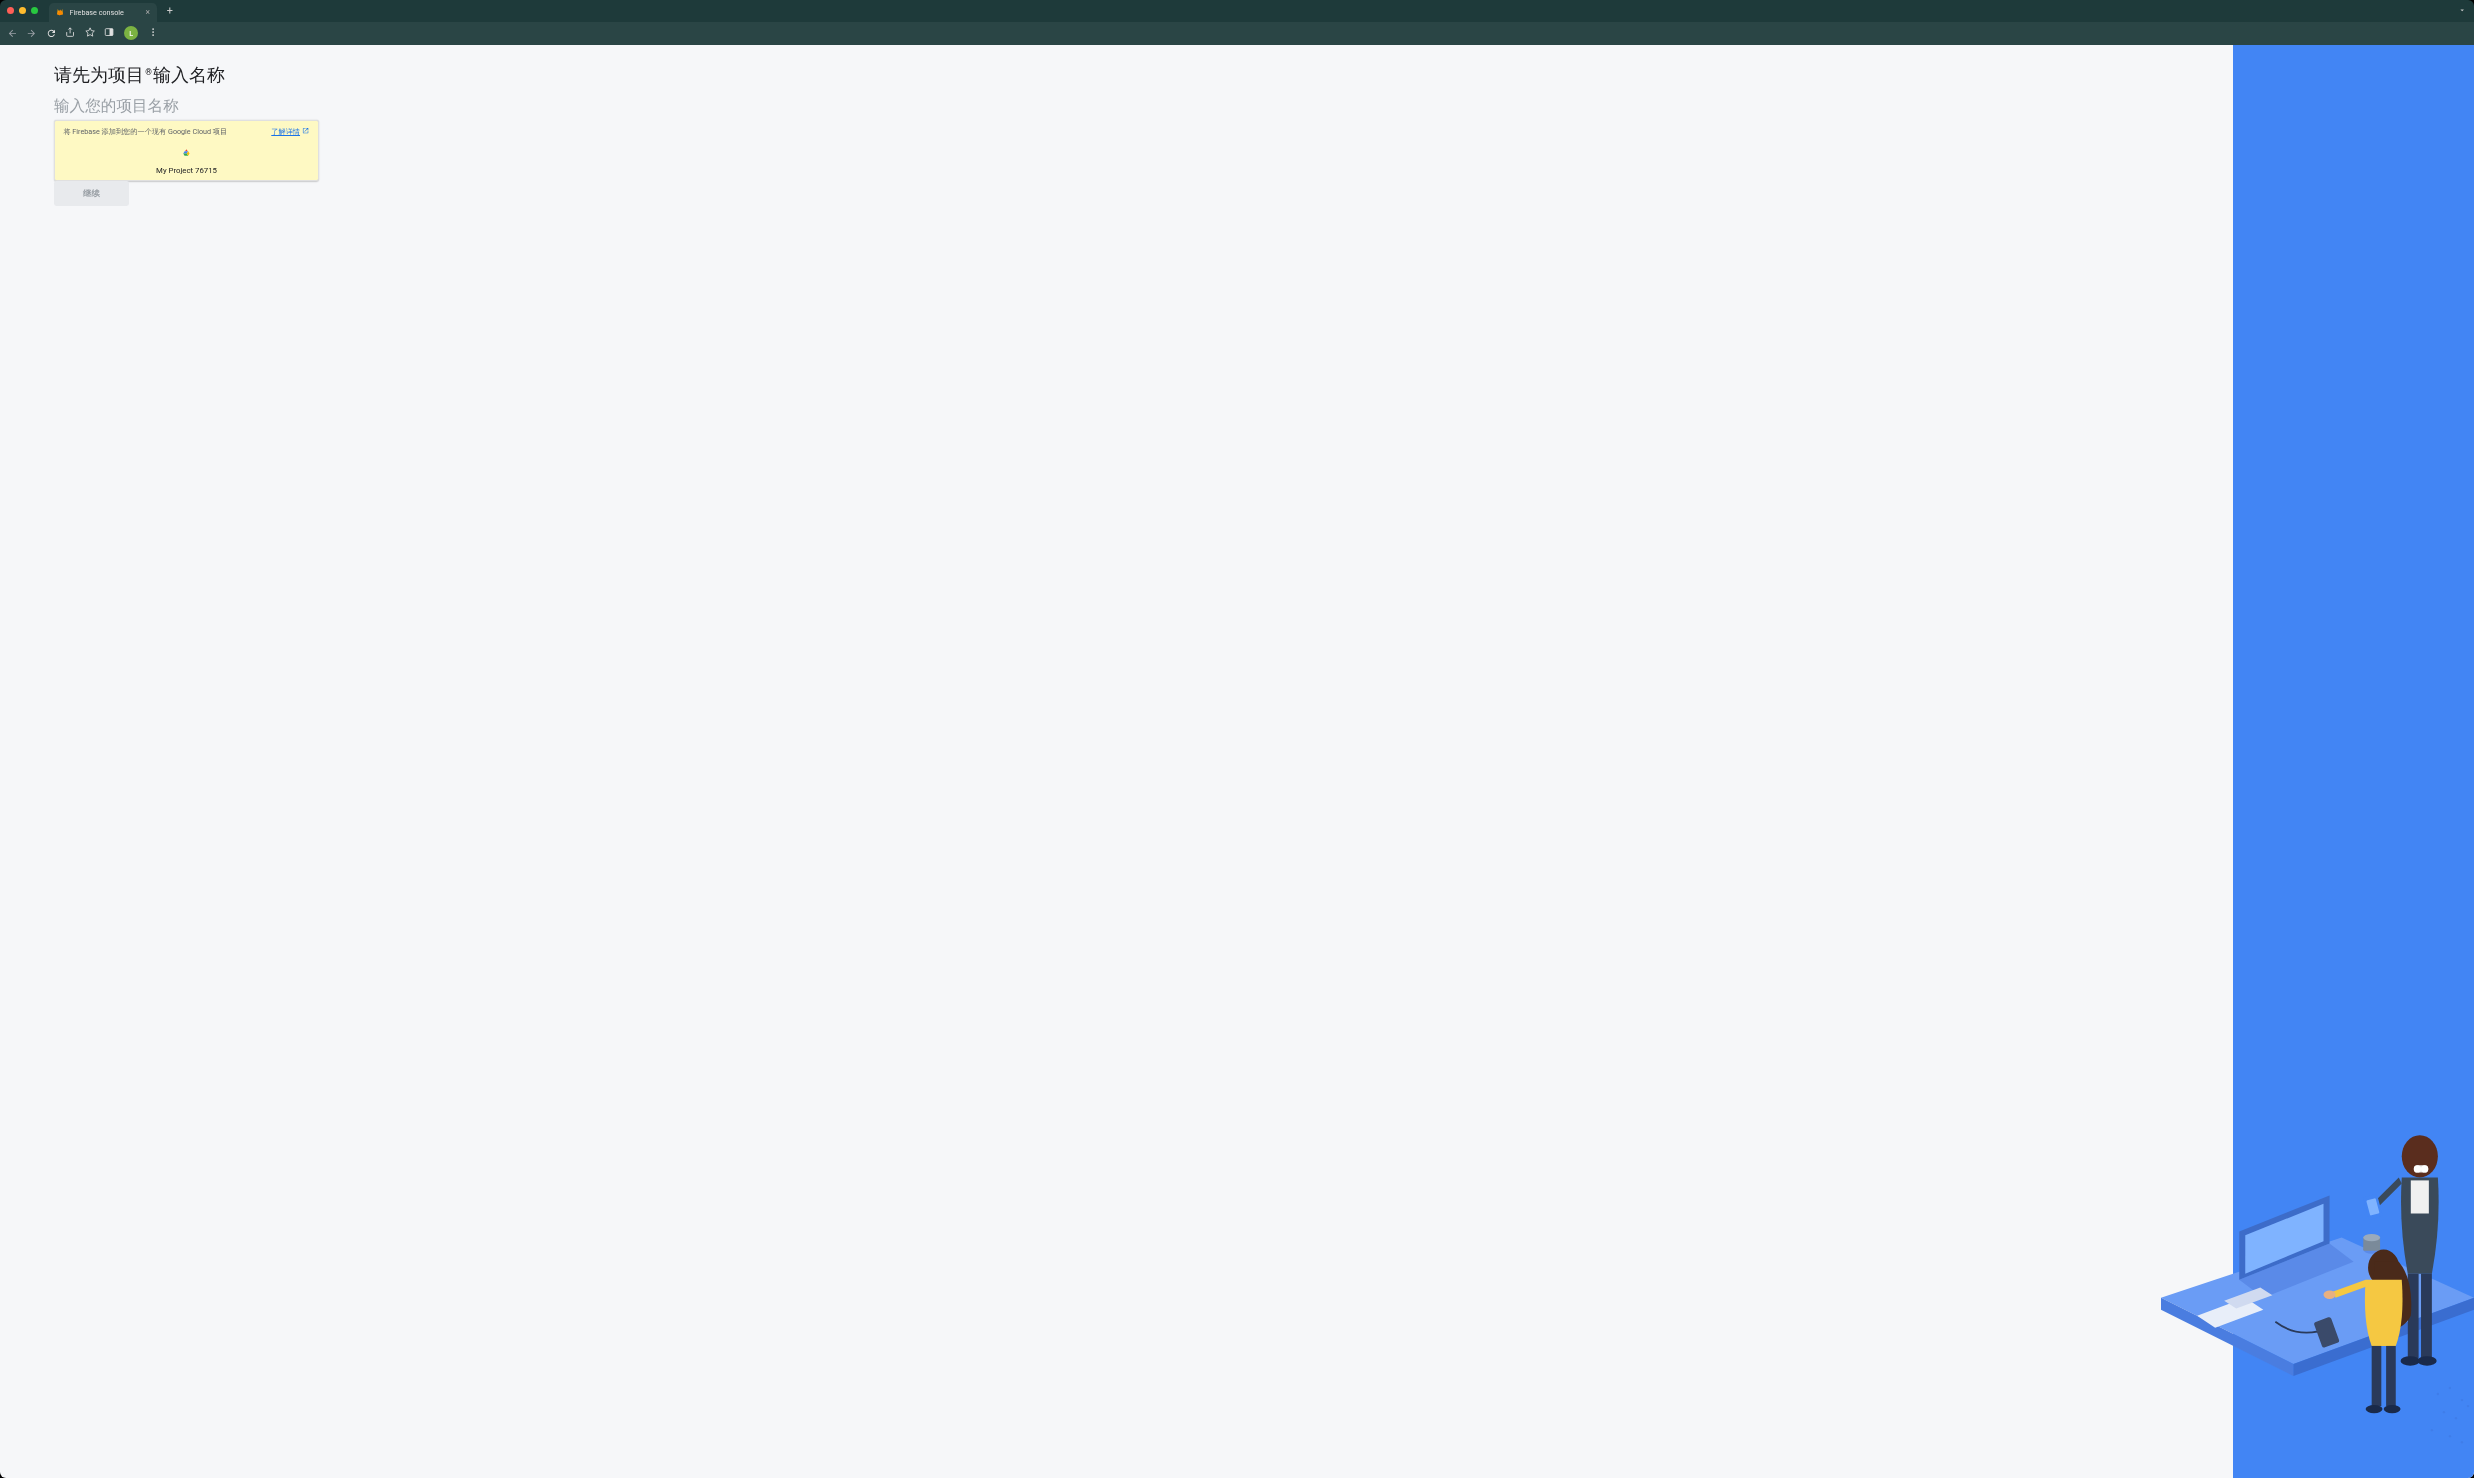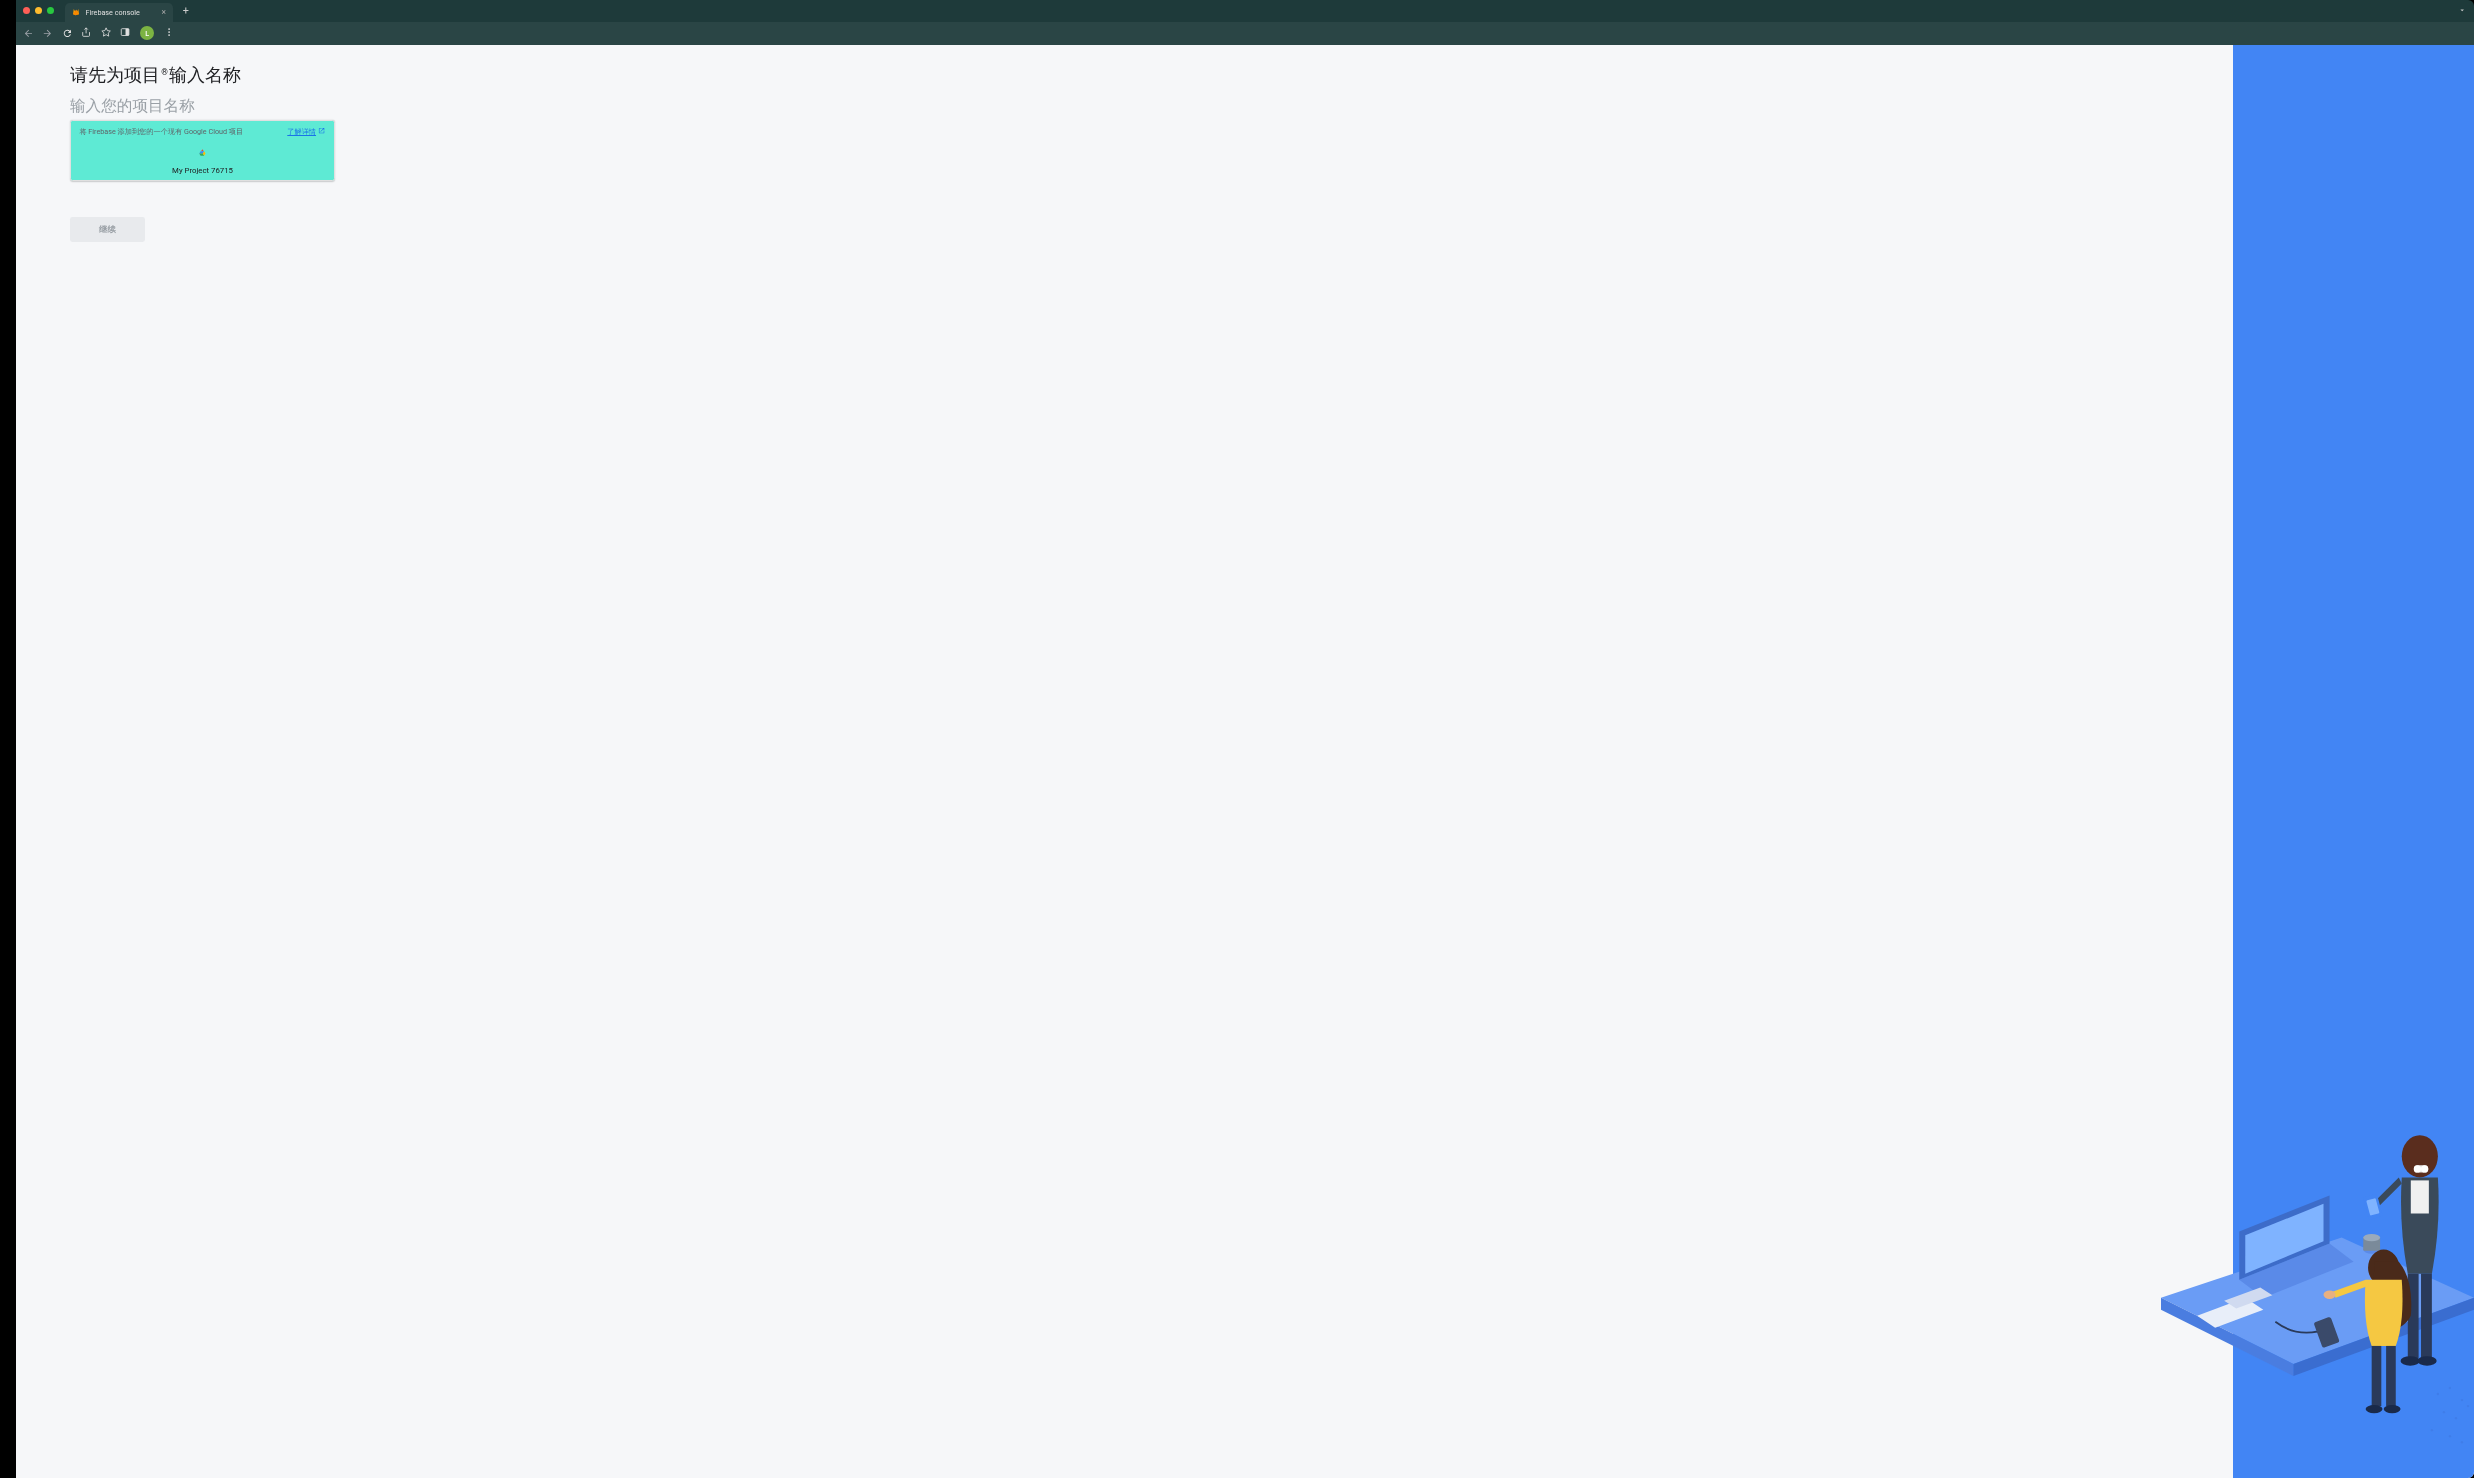--- a/index.html
+++ b/index.html
@@ -16,21 +16,20 @@
       background: #000;
     }
     
     .browser-window {
       width: 100%;
       height: 100%;
       display: flex;
       flex-direction: column;
       border-radius: 6px;
       overflow: hidden;
-      padding-left: 16px;
     }
     
     
     .tab-bar {
       background: #1e3a3a;
       height: 21.7px;
       display: flex;
       align-items: center;
       padding: 0 7.2px;
       gap: 4.8px;
@@ -202,25 +201,24 @@
     }
     
     .input-label {
       font-size: 15.6px;
       color: #9aa0a6;
       font-weight: 400;
       margin-bottom: 3.6px;
     }
     
     .dropdown-panel {
-      background: #5eead4;
+      background: #fef9c3;
       border-radius: 2.4px;
       box-shadow: 0 0.6px 1.8px rgba(0,0,0,0.12), 0 0.6px 1.2px rgba(0,0,0,0.08);
       overflow: hidden;
-      margin-bottom: 36px;
       border: 0.6px solid #e0e0e0;
     }
     
     .dropdown-header {
       padding: 6px 8.4px;
       display: flex;
       justify-content: space-between;
       align-items: center;
       font-size: 7.2px;
       color: #5f6368;

